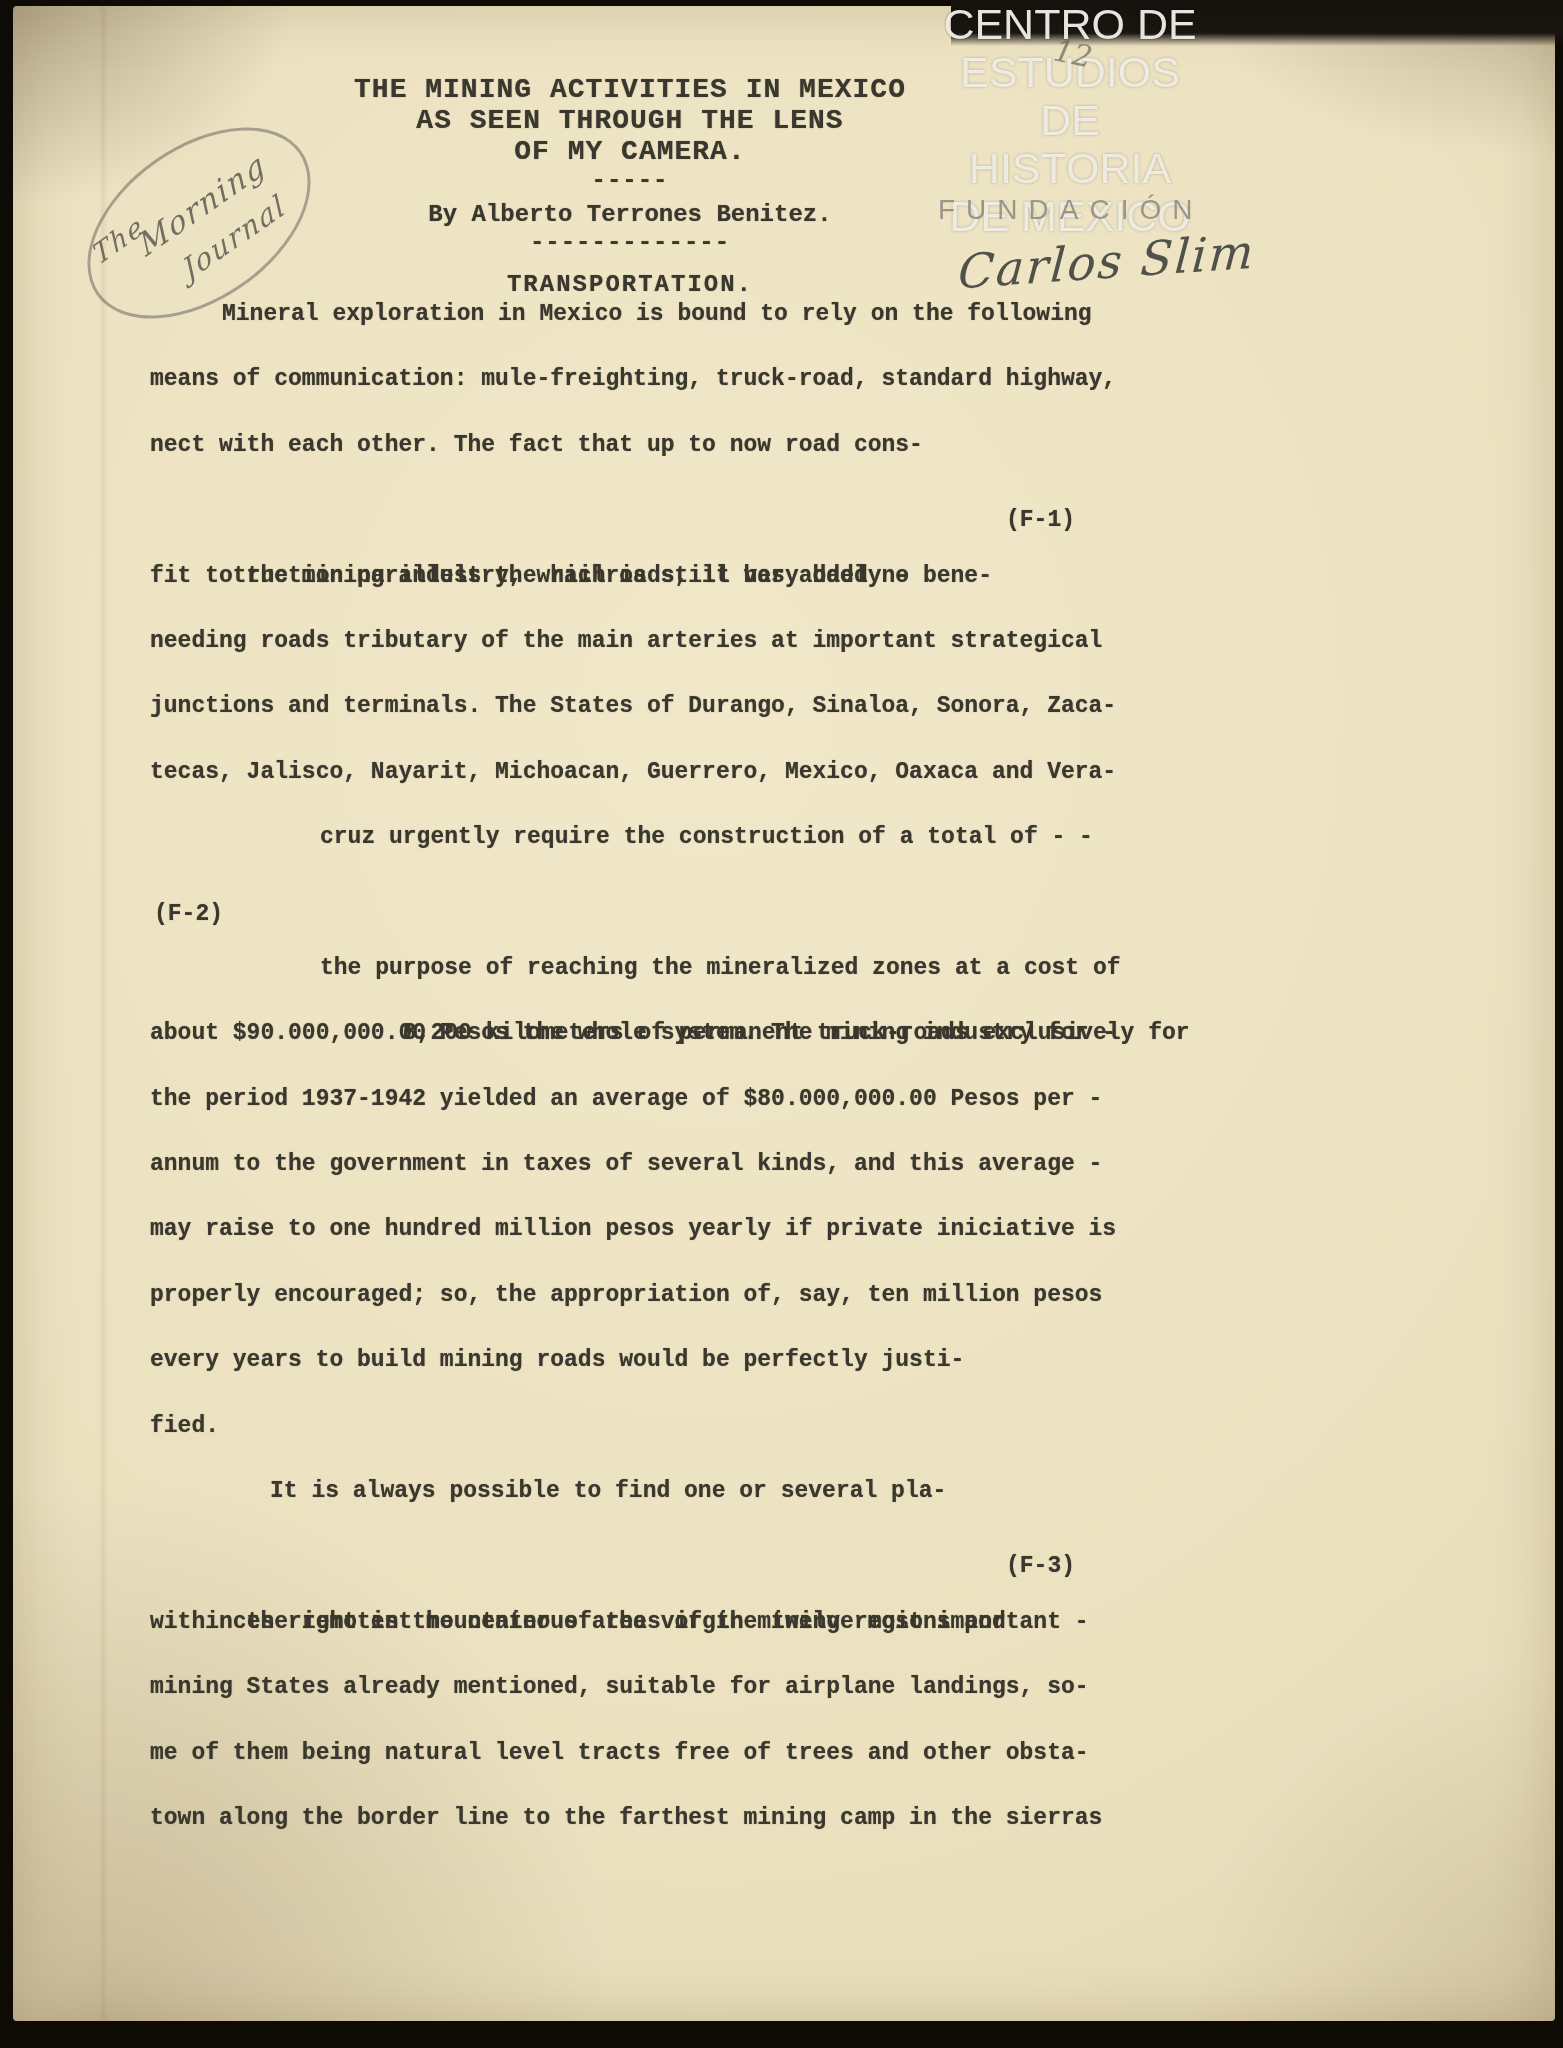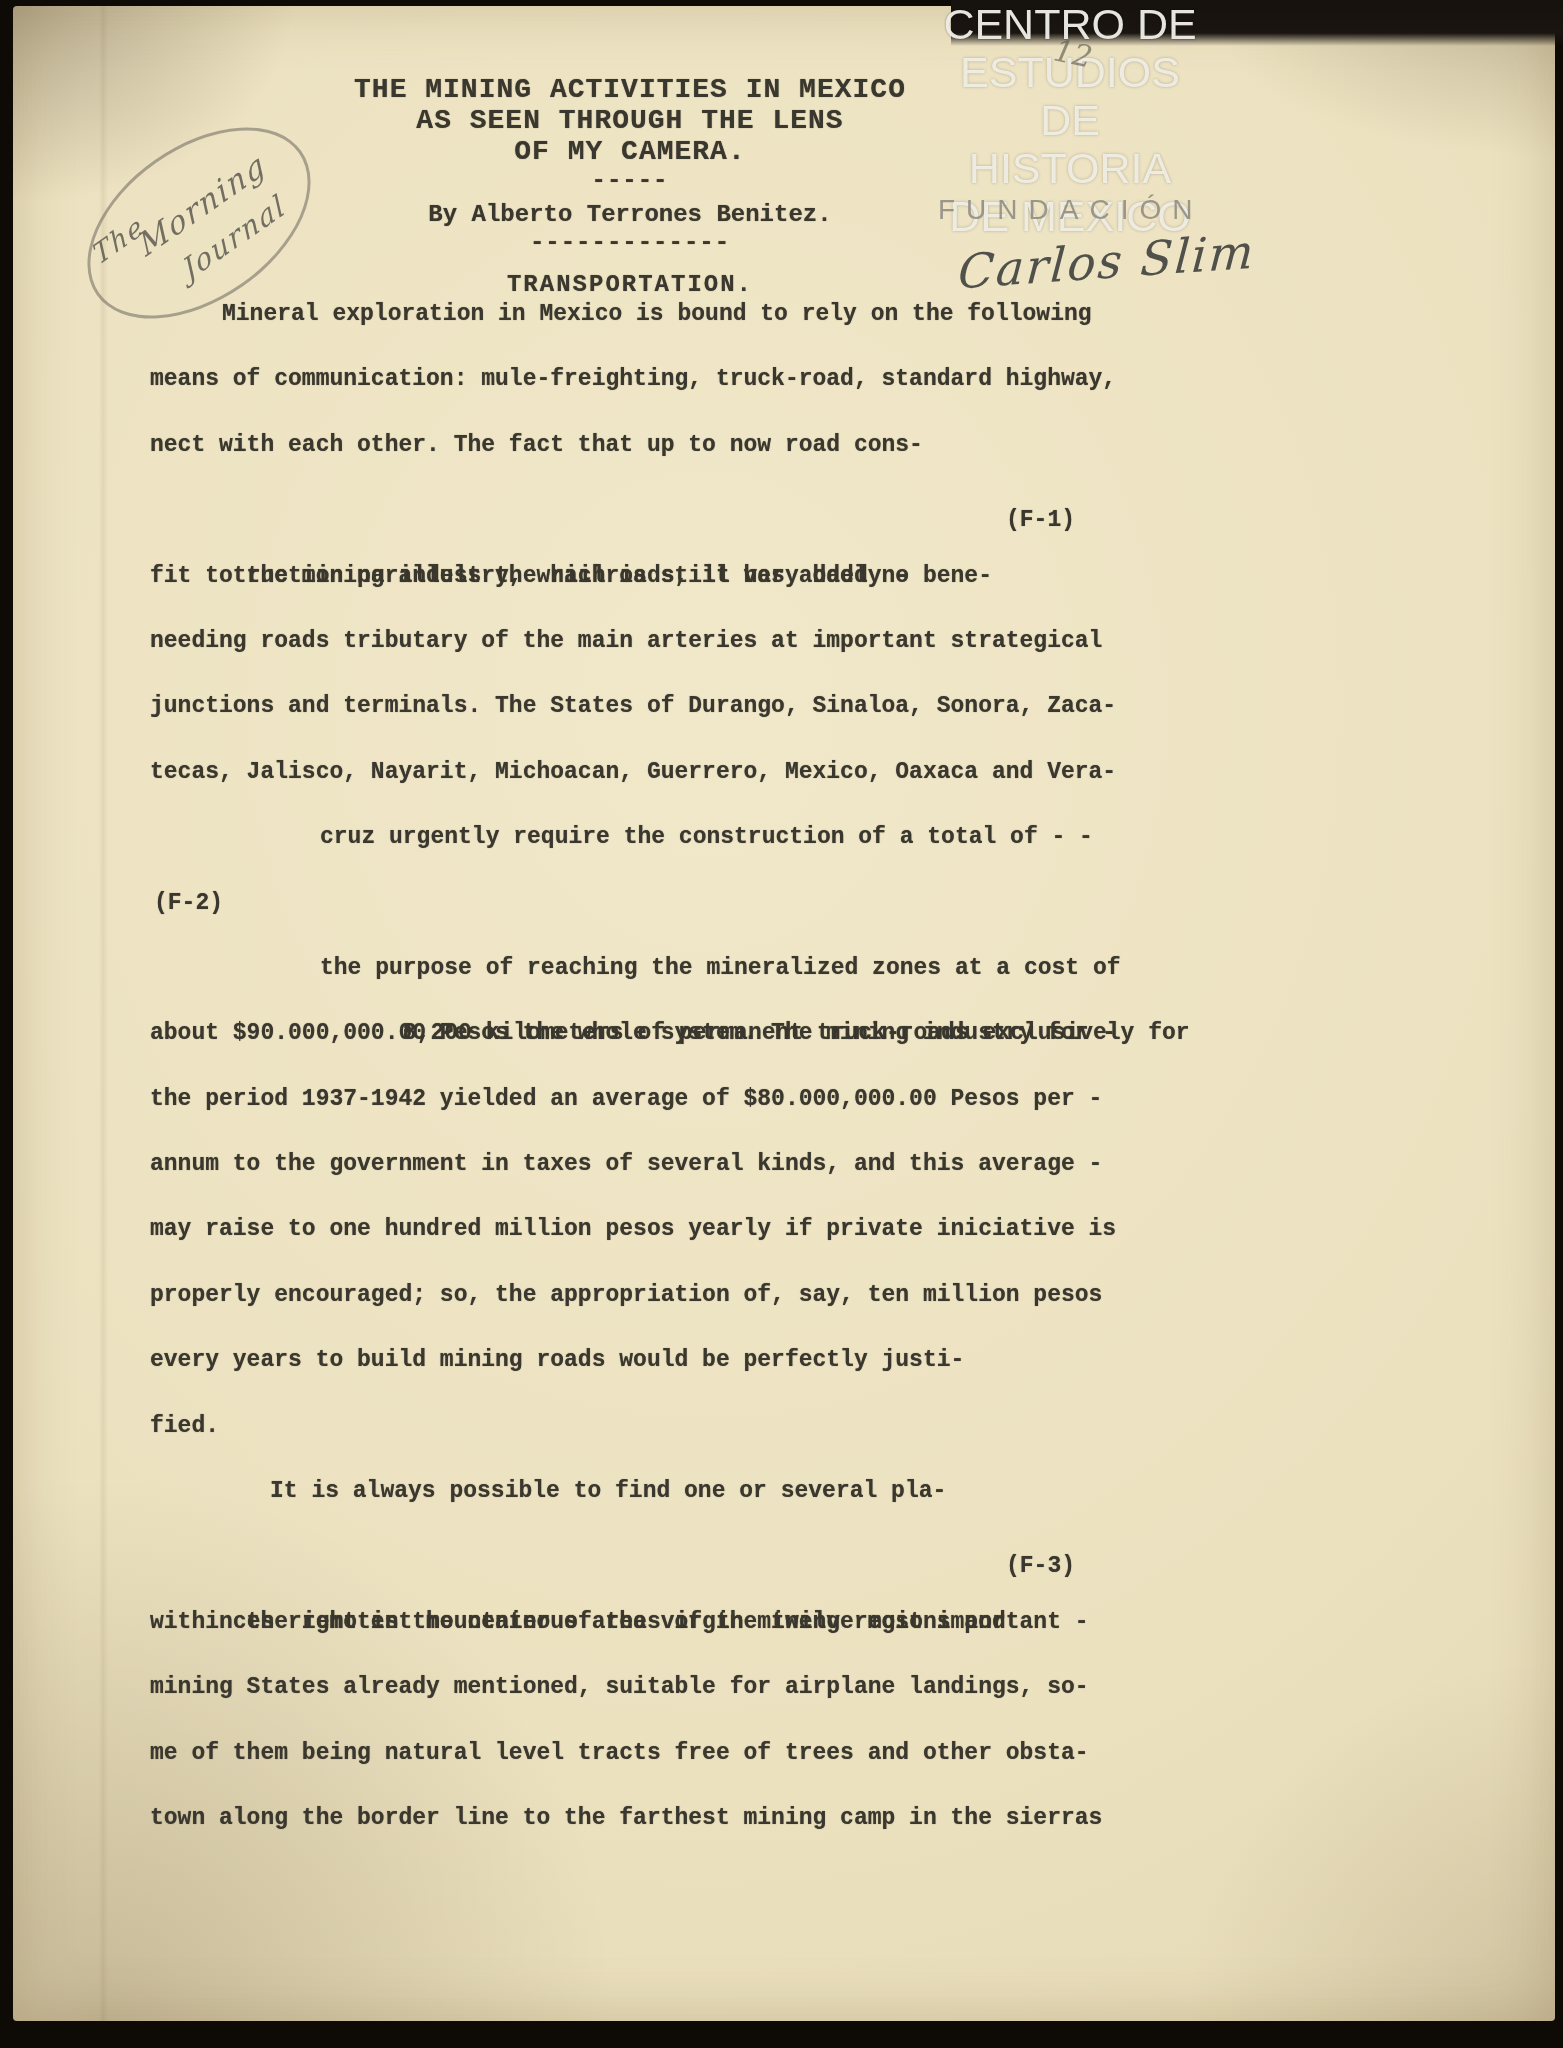--- a/index.html
+++ b/index.html
@@ -37,21 +37,21 @@
   .section-heading{font-size:24px;line-height:28px;font-weight:700;letter-spacing:2px;margin-top:16px;
     text-shadow:0 0 1px rgba(45,40,28,.65);}
   
   .body{position:absolute;left:150px;top:282px;width:1040px;color:#3a372e;}
   .bl{position:relative;height:65.4px;line-height:65.4px;font-size:23px;font-weight:700;
     white-space:pre;text-shadow:0 0 1px rgba(45,40,28,.6);}
   .ind1{padding-left:72px;}
   .ind2{padding-left:170px;}
   .ind3{padding-left:120px;}
   .rlabel{position:absolute;left:856px;top:10px;}
-  .llabel{position:absolute;left:4px;top:0;}
+  .llabel{position:absolute;left:4px;top:11px;}
   
   .wm{position:absolute;left:940px;top:0;width:260px;text-align:center;
     font-family:Liberation Sans, sans-serif;}
   .wm-line{font-size:43px;line-height:48px;color:rgba(248,246,240,.82);
     text-shadow:0 0 3px rgba(110,100,80,.45);}
   .wm-line-dark{color:rgba(242,240,234,.95);text-shadow:0 0 2px rgba(0,0,0,.5);}
   .foundation{position:absolute;left:938px;top:194px;width:280px;
     font-family:"Liberation Sans","DejaVu Sans",sans-serif;
     font-size:28px;letter-spacing:11px;color:rgba(142,139,130,.88);}
   .signature{position:absolute;left:958px;top:234px;

